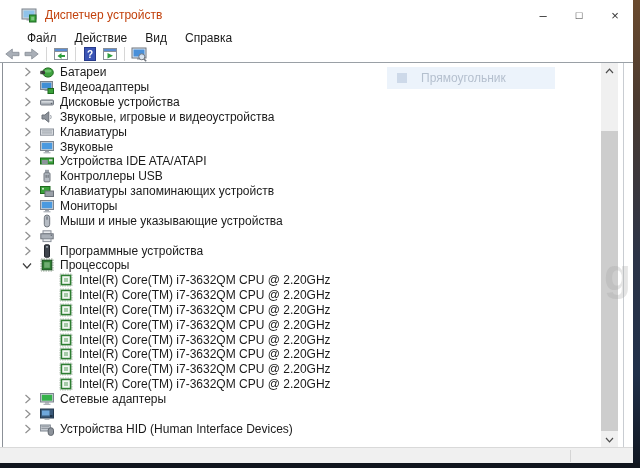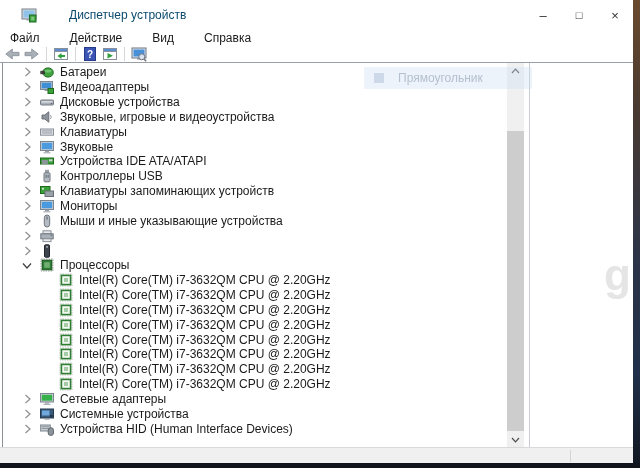--- a/index.html
+++ b/index.html
@@ -11,44 +11,44 @@
   .bg-right { position:absolute; right:0; top:0; width:7px; height:468px;
     background:linear-gradient(180deg,#6a4a2e 0%,#4a3a30 22%,#2c3448 55%,#20304a 80%,#101620 100%); }
   .bg-bottom { position:absolute; left:0; bottom:0; width:640px; height:5px;
     background:#10151d; }
 
   .window { position:absolute; left:0; top:0; width:633px; height:463px; background:#fff; }
 
   
   .titlebar { position:absolute; left:0; top:0; width:633px; height:30px; background:#fff; }
   .app-icon { position:absolute; left:21px; top:7px; width:16px; height:16px; }
-  .title { position:absolute; left:45px; top:8px; font-size:12px; color:#0c4a6e; white-space:nowrap;margin-left:24px; }
+  .title { position:absolute; left:45px; top:8px; font-size:12px; color:#c2410c; white-space:nowrap; }
   .caption-btns { position:absolute; right:0; top:0; height:30px; display:flex; }
   .cap-btn { width:36px; height:30px; display:flex; align-items:center; justify-content:center;
     color:#333; font-size:13px; }
   .cap-btn.max { font-size:11px; }
 
   
   .menubar { position:absolute; left:0; top:30px; width:633px; height:16px; background:#fff;
     display:flex; align-items:center; }
   .menu-item { padding:0 9px; font-size:12px; color:#1a1a1a; line-height:16px; }
-  .menubar { padding-left:1px;gap:12px; }
+  .menubar { padding-left:18px; }
 
   
   .toolbar { position:absolute; left:0; top:46px; width:633px; height:16px; background:#fff;
     display:flex; align-items:center; }
   .tb-icon { width:16px; height:16px; margin:0 2px; display:flex; align-items:center; justify-content:center; }
   .tb-icon:first-child { margin-left:4px; }
   .tb-sep { width:1px; height:14px; background:#d6d6d6; margin:0 4px; }
 
   
   .toolbar-rule { position:absolute; left:0; top:62px; width:633px; height:1px; background:#9aa0a6; }
 
   
-  .panel { position:absolute; left:2px; top:63px; width:528px; height:384px; background:#fff;
+  .panel { position:absolute; left:2px; top:63px; width:622px; height:384px; background:#fff;
     border-left:1px solid #8b9097; border-right:1px solid #c9cdd2; overflow:hidden; }
   .tree { position:absolute; left:0; top:2px; width:600px; }
   .row { display:flex; align-items:center; height:14.85px; padding-left:18px; white-space:nowrap; }
   .row.child { padding-left:37px;text-align:right; }
   .chev { width:13px; height:13px; flex:0 0 13px; display:flex; align-items:center; justify-content:center; }
   .row.child .chev { visibility:hidden; }
   .chev svg { display:block; }
   .chev polyline { stroke:#8f8f8f; }
   .chev.open { transform:rotate(90deg); }
   .chev.open polyline { stroke:#3f3f3f; }
@@ -61,21 +61,21 @@
   .sb-arrow { position:absolute; left:0; width:17px; height:15px; display:flex; align-items:center; justify-content:center; }
   .sb-arrow.up { top:0; } .sb-arrow.down { bottom:0; }
   .sb-thumb { position:absolute; left:0; top:68px; width:17px; height:300px; background:#cdcdcd; }
 
   
   .statusbar { position:absolute; left:0; top:447px; width:633px; height:16px; background:#f0f0f0;
     border-top:1px solid #d9d9d9; }
   .status-sep { position:absolute; left:570px; top:2px; width:1px; height:12px; background:#d5d5d5; }
 
   
-  .ghost { position:absolute; left:364px; top:67px; width:168px; height:22px;
+  .ghost { position:absolute; left:387px; top:67px; width:168px; height:22px;
     background:rgba(206,223,245,0.38); display:flex; align-items:center; }
   .ghost-icon { width:10px; height:10px; margin-left:10px; background:rgba(150,170,200,0.35); }
   .ghost-label { margin-left:14px; font-size:12px; color:rgba(135,150,170,0.55); }
   .watermark { position:absolute; left:604px; top:253px; font-size:44px; font-weight:bold;
     color:rgba(160,160,160,0.28); line-height:1; pointer-events:none; }
 </style>
 </head>
 <body>
 
 <div class="bg-right"></div>
@@ -345,20 +345,21 @@
       <svg width="9" height="10" viewBox="0 0 9 10">
               <polyline points="2.5,1 7,5 2.5,9" fill="none" stroke-width="1.2"></polyline>
             </svg>
     </span>
     <span class="t-icon">
             <svg width="14" height="14" viewBox="0 0 14 14">
               <rect x="4.5" y="0.8" width="5" height="12.4" rx="1" fill="#3f454d" stroke="#23272d"></rect>
               <rect x="6" y="2.2" width="2" height="1.4" fill="#aab2bc"></rect>
             </svg>
           </span>
+    <span class="label">Программные устройства</span>
   </div>
         <div class="row">
     <span class="chev open">
       <svg width="9" height="10" viewBox="0 0 9 10">
               <polyline points="2.5,1 7,5 2.5,9" fill="none" stroke-width="1.2"></polyline>
             </svg>
     </span>
     <span class="t-icon">
             <svg width="14" height="14" viewBox="0 0 14 14">
               <rect x="1" y="1" width="12" height="12" fill="#fff" stroke="#9aa89a" stroke-dasharray="1.5,1"></rect>
@@ -511,21 +512,20 @@
             </svg>
     </span>
     <span class="t-icon">
             <svg width="14" height="14" viewBox="0 0 14 14">
               <rect x="0.5" y="2" width="13" height="9" fill="#3a5a7a" stroke="#24394f"></rect>
               <rect x="2" y="3.5" width="7.5" height="5" fill="#6fa8dc"></rect>
               <rect x="10" y="8" width="2.5" height="2" fill="#1f3347"></rect>
               <rect x="4.5" y="11.3" width="5" height="1.4" fill="#9aa0a8"></rect>
             </svg>
           </span>
-    <span class="label">Системные устройства</span>
   </div>
         <div class="row">
     <span class="chev">
       <svg width="9" height="10" viewBox="0 0 9 10">
               <polyline points="2.5,1 7,5 2.5,9" fill="none" stroke-width="1.2"></polyline>
             </svg>
     </span>
     <span class="t-icon">
             <svg width="14" height="14" viewBox="0 0 14 14">
               <rect x="0.3" y="3" width="10" height="6" fill="#c7ccd2" stroke="#7d858f"></rect>

